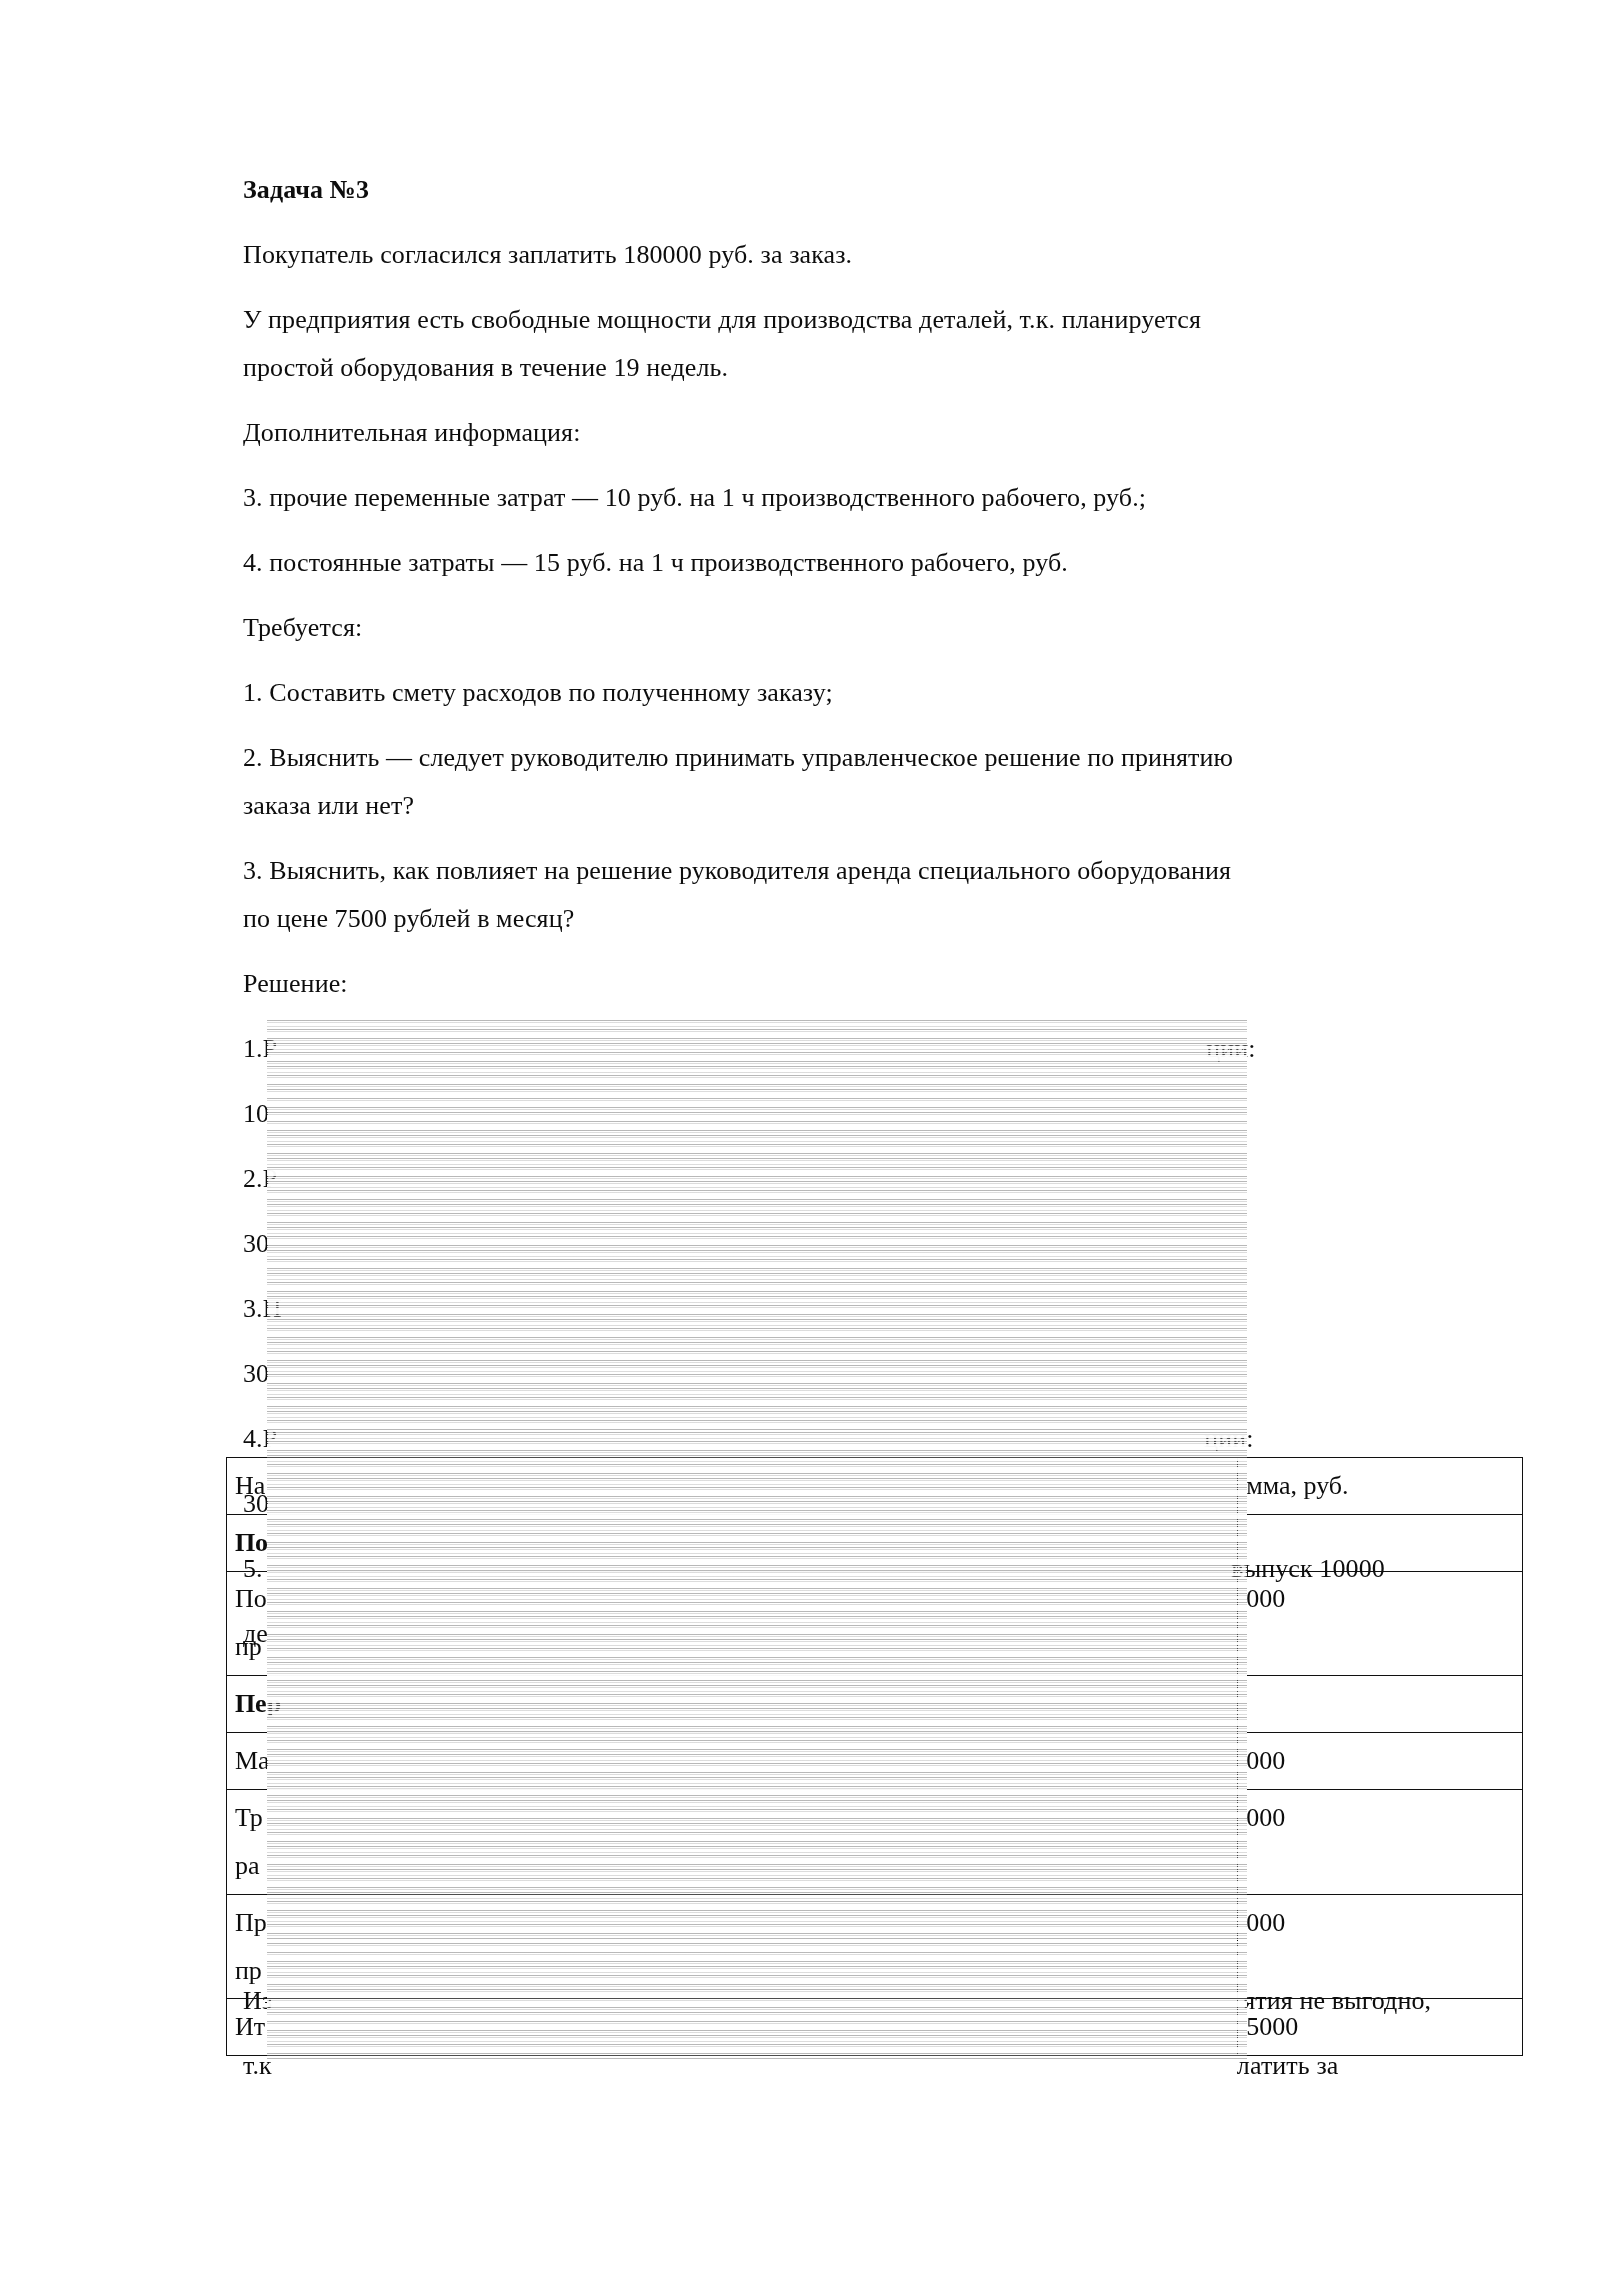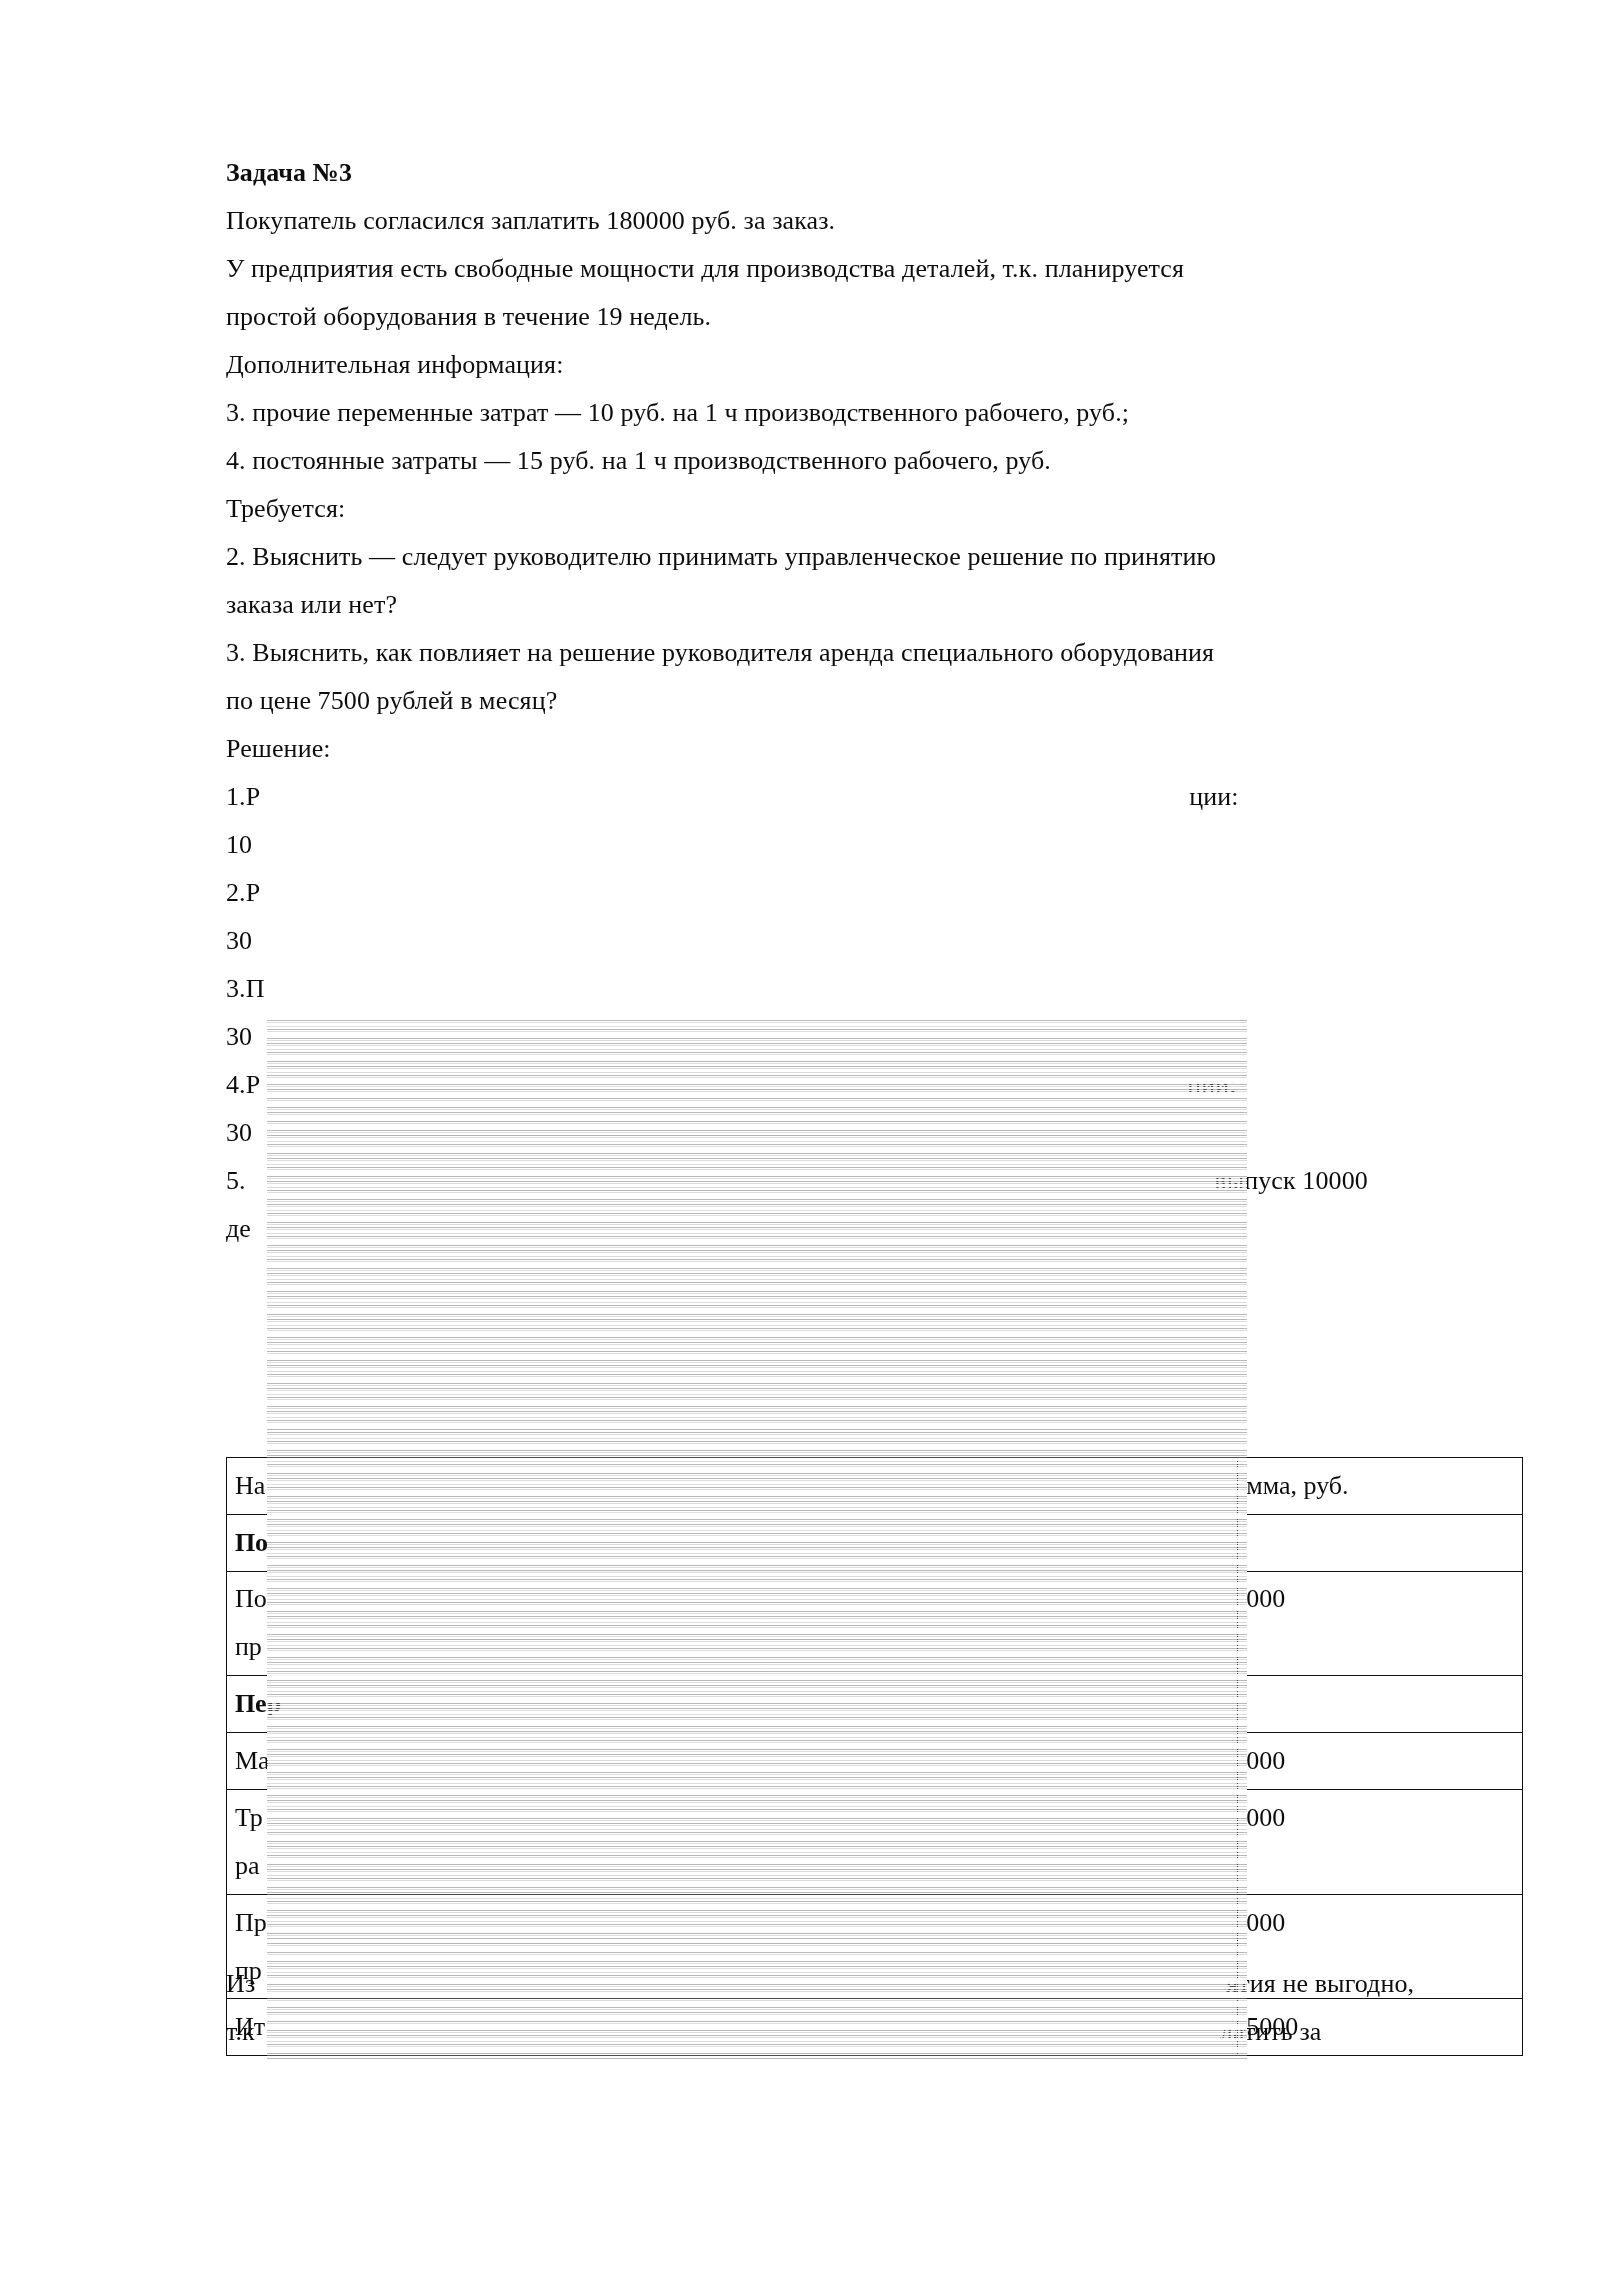--- a/index.html
+++ b/index.html
@@ -18,21 +18,21 @@
   }
   .content {
     position: absolute;
     left: 226px;
     top: 149px;
     width: 1299px;
   }
   .para {
     font-size: 26px;
     line-height: 48px;
-    margin: 0;
+    margin: 17px;
     white-space: pre-wrap;
     letter-spacing: 0.1px;
   }
   .para.title {
     font-weight: bold;
   }
   
   .redact {
     position: absolute;
     background-image: repeating-linear-gradient(
@@ -87,20 +87,21 @@
     <p class="para">У предприятия есть свободные мощности для производства деталей, т.к. планируется
 простой оборудования в течение 19 недель.</p>
 
     <p class="para">Дополнительная информация:</p>
 
     <p class="para">3. прочие переменные затрат — 10 руб. на 1 ч производственного рабочего, руб.;</p>
     <p class="para">4. постоянные затраты — 15 руб. на 1 ч производственного рабочего, руб.</p>
 
     <p class="para">Требуется:</p>
 
+    <p class="para">1. Составить смету расходов по полученному заказу;</p>
     <p class="para">2. Выяснить — следует руководителю принимать управленческое решение по принятию
 заказа или нет?</p>
     <p class="para">3. Выяснить, как повлияет на решение руководителя аренда специального оборудования
 по цене 7500 рублей в месяц?</p>
 
     <p class="para">Решение:</p>
 
     <p class="para blurry"><span>1.Р</span><span style="display:inline-block;width:929px"></span><span>ции:</span></p>
 
     <p class="para blurry"><span>10</span></p>

